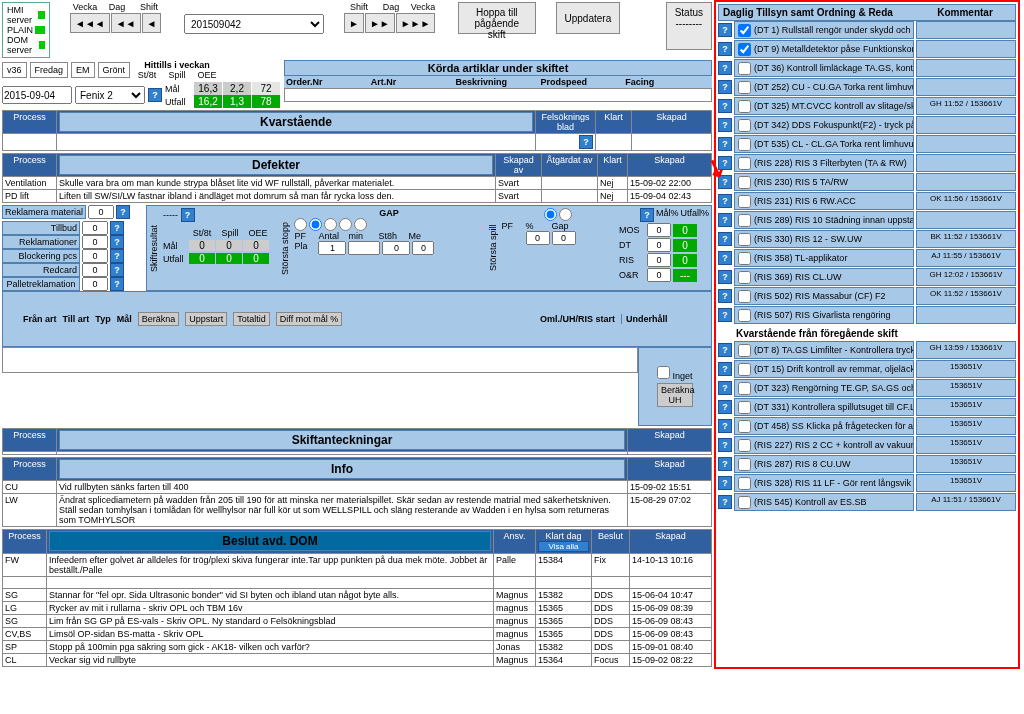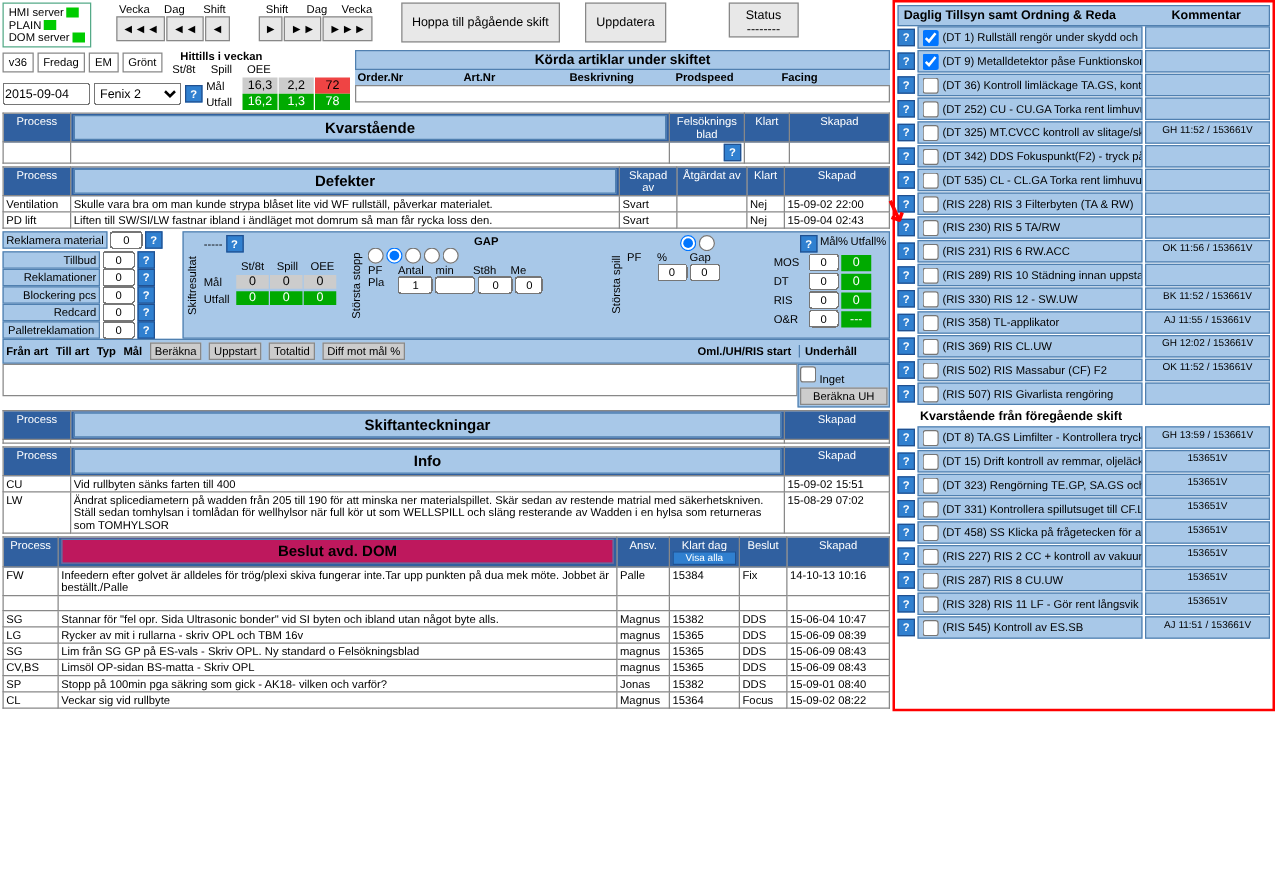--- a/index.html
+++ b/index.html
@@ -43,21 +43,21 @@
 .counter-item { display: flex; align-items: center; gap: 2px; }
 .counter-item .clbl { font-size: 9px; background: #a8c8e8; padding: 1px 2px; border: 1px solid #5080b0; }
 .counter-item input { width: 26px; font-size: 9px; text-align: center; }
 .q-btn { background: #3080d0; color: #fff; border: 1px solid #205090; width: 14px; height: 14px; font-size: 9px; font-weight: bold; text-align: center; cursor: pointer; line-height: 12px; padding: 0; }
 .mid-panel { background: #a8c8e8; border: 1px solid #5080b0; padding: 2px; display: flex; gap: 4px; }
 .skiftres { writing-mode: vertical-rl; transform: rotate(180deg); font-size: 9px; text-align: center; }
 .triple-stat { display: flex; gap: 1px; }
 .triple-stat .tval { background: #0a0; color: #fff; width: 26px; text-align: center; font-size: 10px; }
 
 
-.fran-row { background: #a8c8e8; border: 1px solid #5080b0; display: flex; gap: 6px; padding: 2px; font-size: 9px; font-weight: bold; align-items: center; }
+.fran-row { background: #a8c8e8; border: 1px solid #5080b0; display: flex; gap: 6px; padding: 20px; font-size: 9px; font-weight: bold; align-items: center; }
 .gray-btn { background: #ccc; border: 1px solid #888; padding: 1px 3px; font-size: 9px; }
 
 
 .right-header { display: flex; background: #a8c8e8; border: 1px solid #5080b0; font-weight: bold; font-size: 10px; }
 .right-header div:first-child { flex: 1; padding: 2px 4px; }
 .right-header div:last-child { width: 100px; padding: 2px 4px; text-align: center; }
 .check-row { display: flex; align-items: center; gap: 2px; margin-bottom: 1px; }
 .check-row .chk-area { background: #a8c8e8; border: 1px solid #5080b0; display: flex; align-items: center; gap: 3px; padding: 1px 3px; width: 180px; height: 18px; font-size: 9px; overflow: hidden; white-space: nowrap; }
 .check-row .comment { background: #a8c8e8; border: 1px solid #5080b0; width: 100px; height: 18px; font-size: 8px; padding: 1px 2px; text-align: center; overflow: hidden; white-space: nowrap; }
 .right-sub { font-weight: bold; font-size: 10px; margin: 4px 0 2px 18px; }
@@ -95,36 +95,41 @@
             <span>Vecka</span>
             <span>Dag</span>
             <span>Shift</span>
           </div>
     <div class="nav-group">
       <button class="nav-btn">◄◄◄</button>
       <button class="nav-btn">◄◄</button>
       <button class="nav-btn">◄</button>
     </div>
   </div>
+  <div style="padding-top:12px">
+    <select class="date-select">
+      <option>201509042</option>
+    </select>
+  </div>
   <div>
     <div class="nav-label">
             <span>Shift</span>
             <span>Dag</span>
             <span>Vecka</span>
           </div>
     <div class="nav-group">
       <button class="nav-btn">►</button>
       <button class="nav-btn">►►</button>
       <button class="nav-btn">►►►</button>
     </div>
   </div>
   <button class="big-btn" style="height:32px">Hoppa till pågående skift</button>
   <button class="big-btn" style="height:32px">Uppdatera</button>
   <div style="width:10px"></div>
-  <div class="big-btn" style="height:28px;width:56px">
+  <div class="big-btn" style="height:48px;width:56px">
     <div>Status</div>
           <div>--------</div>
   </div>
 </div>
 
 <div style="display:flex;gap:4px">
   <div>
     <div class="week-row">
       <span class="week-cell">v36</span>
       <span class="week-cell">Fredag</span>
@@ -141,21 +146,21 @@
     </div>
     <div class="week-row">
       <input class="date-input" value="2015-09-04" style="">
       <select class="combo"><option>Fenix 2</option></select>
       <button class="q-btn">?</button>
       <div>
         <div class="stat-row">
                 <span class="stat-label">Mål</span>
                 <span class="stat-val" style="background:#ccc;color:#000">16,3</span>
                 <span class="stat-val" style="background:#ccc;color:#000">2,2</span>
-                <span class="stat-val" style="background:#ef4444;color:#000">72</span>
+                <span class="stat-val" style="background:#e5e5e5;color:#000">72</span>
               </div>
         <div class="stat-row">
                 <span class="stat-label">Utfall</span>
                 <span class="stat-val">16,2</span>
                 <span class="stat-val">1,3</span>
                 <span class="stat-val">78</span>
               </div>
       </div>
     </div>
   </div>
@@ -365,21 +370,21 @@
   <button class="gray-btn">Uppstart</button>
   <button class="gray-btn">Totaltid</button>
   <button class="gray-btn">Diff mot mål %</button>
   <span style="margin-left:auto">Oml./UH/RIS start</span>
   <div style="width:70px;border-left:1px solid #5080b0;padding-left:4px">
     <div>Underhåll</div>
   </div>
 </div>
 <div style="display:flex">
   <div style="flex:1;border:1px solid #888;height:26px"></div>
-  <div style="width:74px;background:#a8c8e8;border:1px solid #5080b0;font-size:9px;padding:1px">
+  <div style="width:74px;background:#a8c8e8;border:1px solid #5080b0;font-size:9px;padding:18px">
     <label><input type="checkbox" style=""> <span>Inget</span></label>
     <div class="gray-btn" style="margin-top:2px;text-align:center">Beräkna UH</div>
   </div>
 </div>
 
 <table class="data-table" style="margin-top:2px">
   <tbody>
           <tr>
             <th style="width:54px">Process</th>
       <th>
@@ -415,21 +420,21 @@
             <td>15-08-29 07:02</td>
           </tr>
 </tbody>
       </table>
 
 <table class="data-table" style="margin-top:2px">
   <tbody>
           <tr>
             <th style="width:44px">Process</th>
       <th>
-              <div class="section-header" style="background:#be185d;color:#000;position:relative">Beslut avd. DOM</div>
+              <div class="section-header" style="background:#0369a1;color:#000;position:relative">Beslut avd. DOM</div>
             </th>
       <th style="width:42px">Ansv.</th>
       <th style="width:56px"><div>Klart dag</div><button style="background:#3080d0;border:1px solid #205090;color:#fff;font-size:8px;width:100%">Visa alla</button></th>
       <th style="width:38px">Beslut</th>
       <th style="width:82px">Skapad</th>
           </tr>
   <tr>
             <td>FW</td>
             <td>Infeedern efter golvet är alldeles för trög/plexi skiva fungerar inte.Tar upp punkten på dua mek möte. Jobbet är beställt./Palle</td>
             <td>Palle</td>

